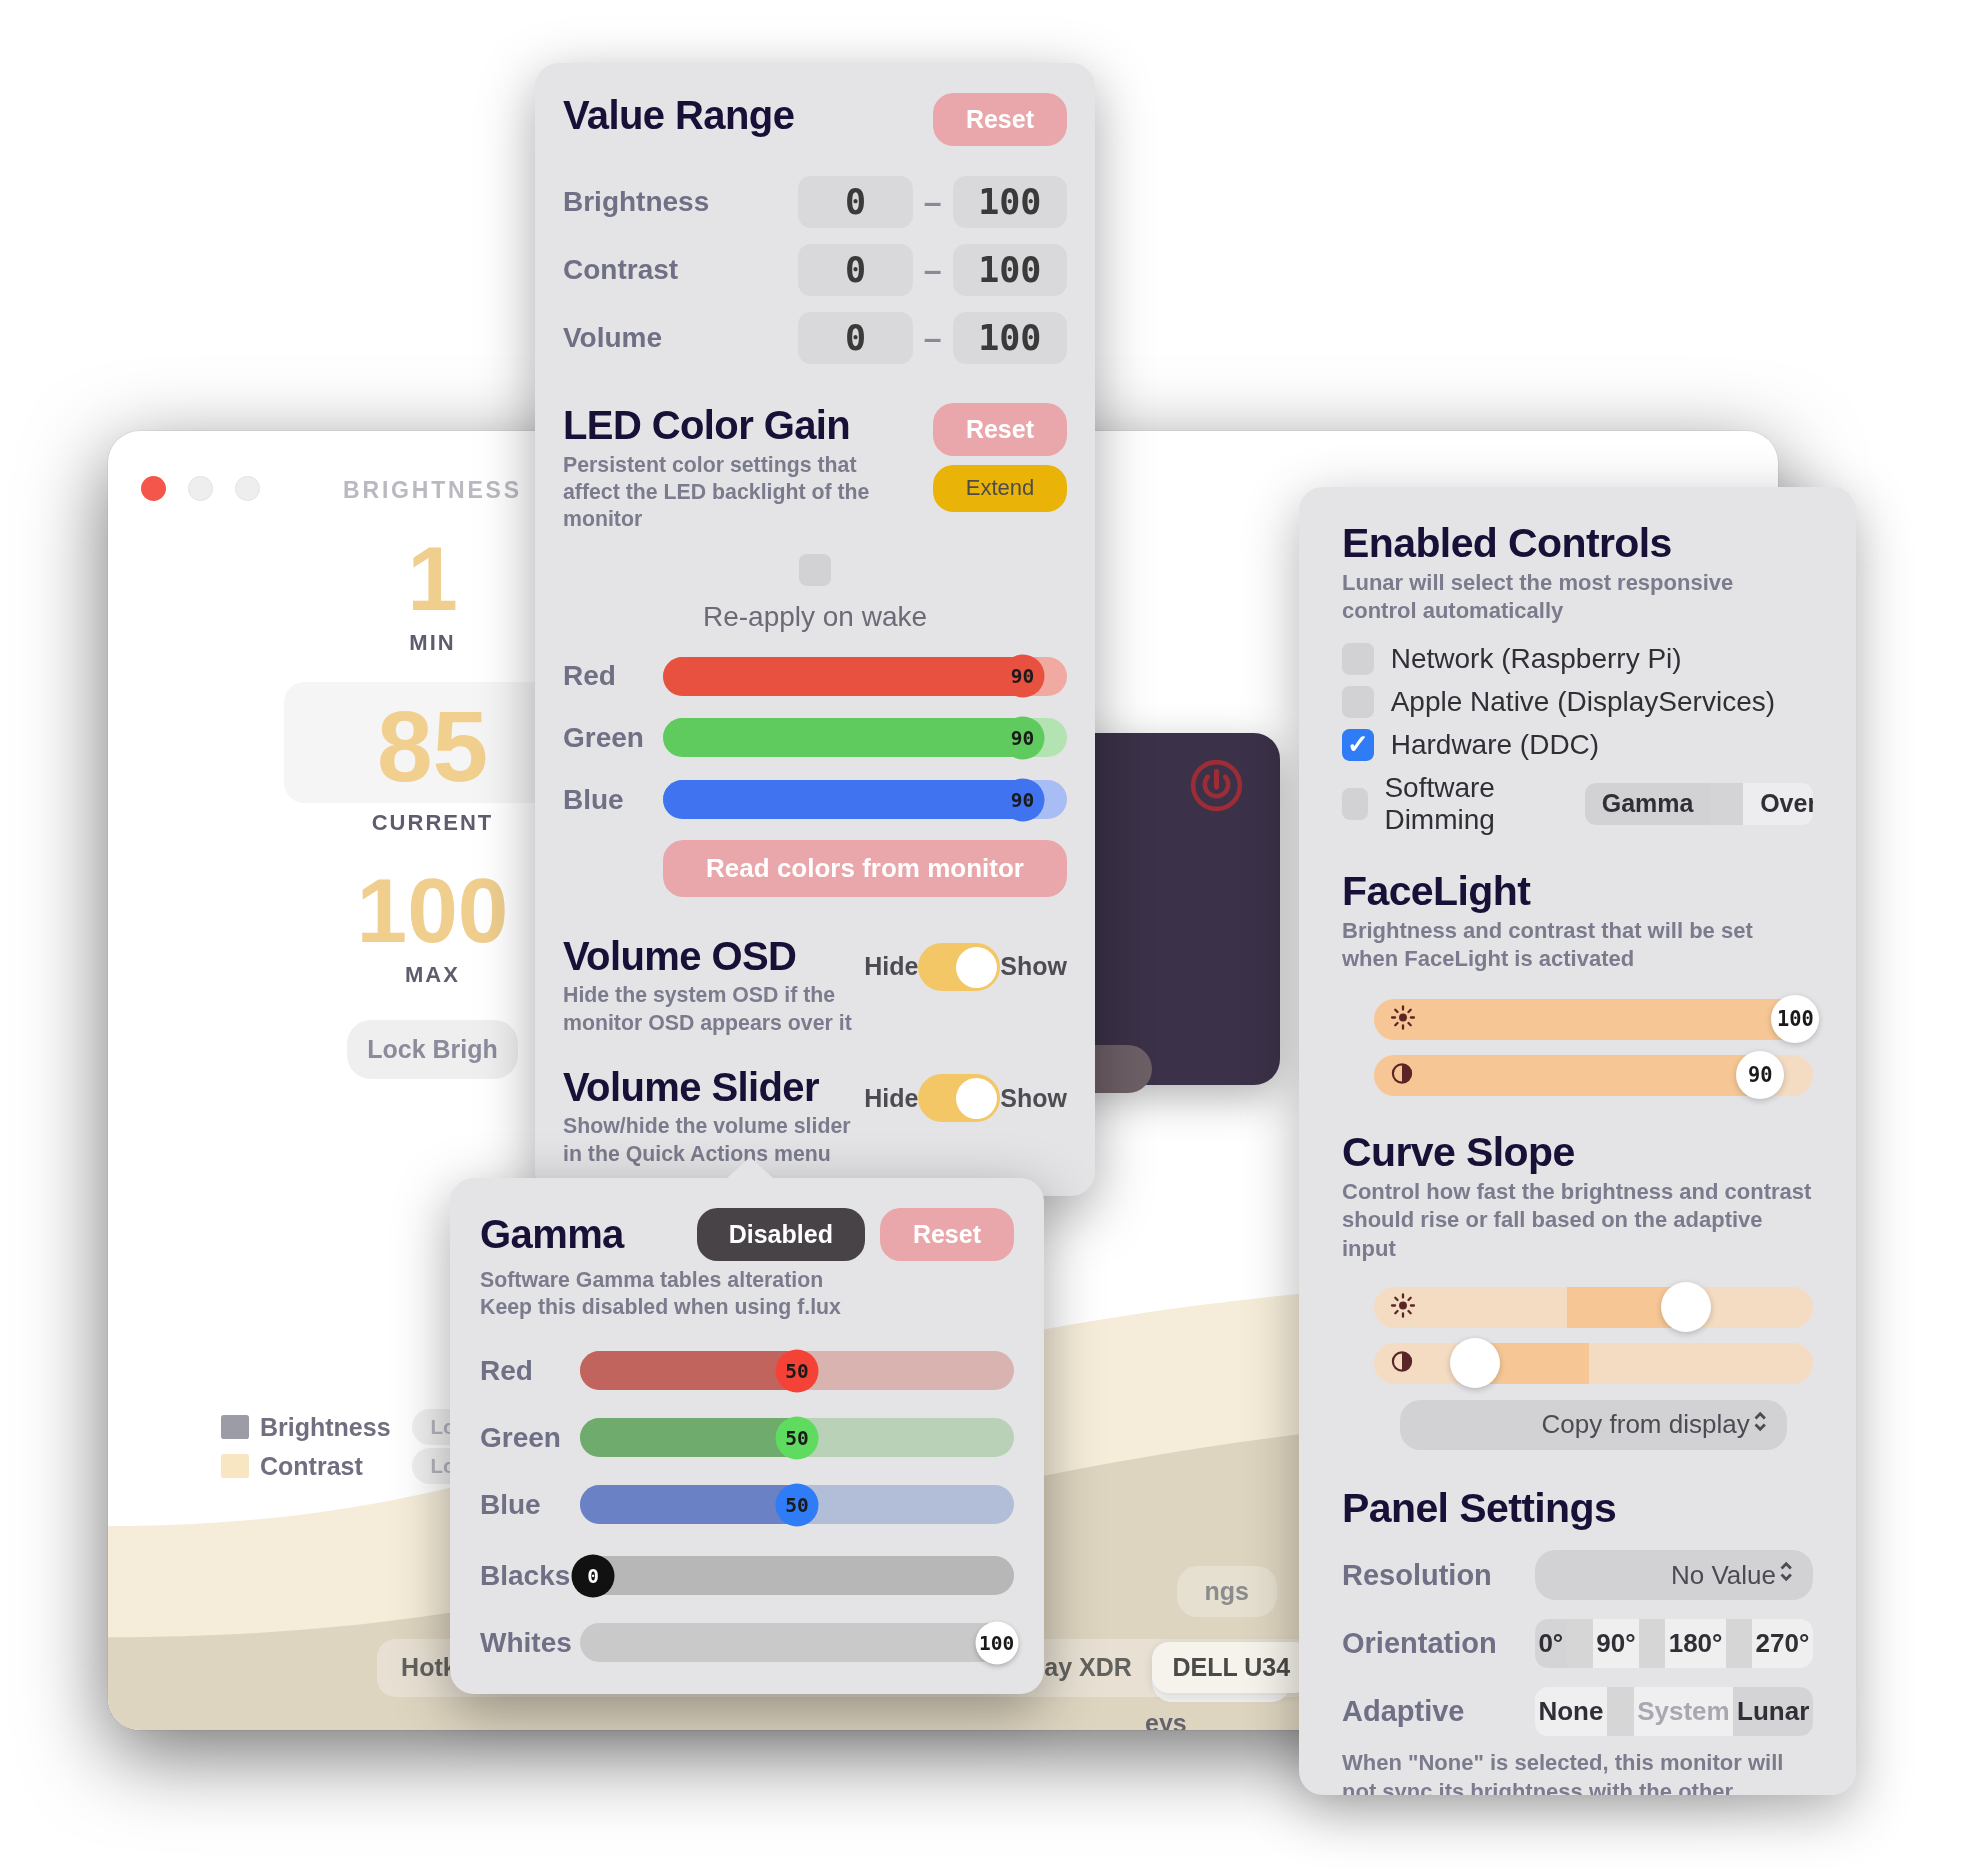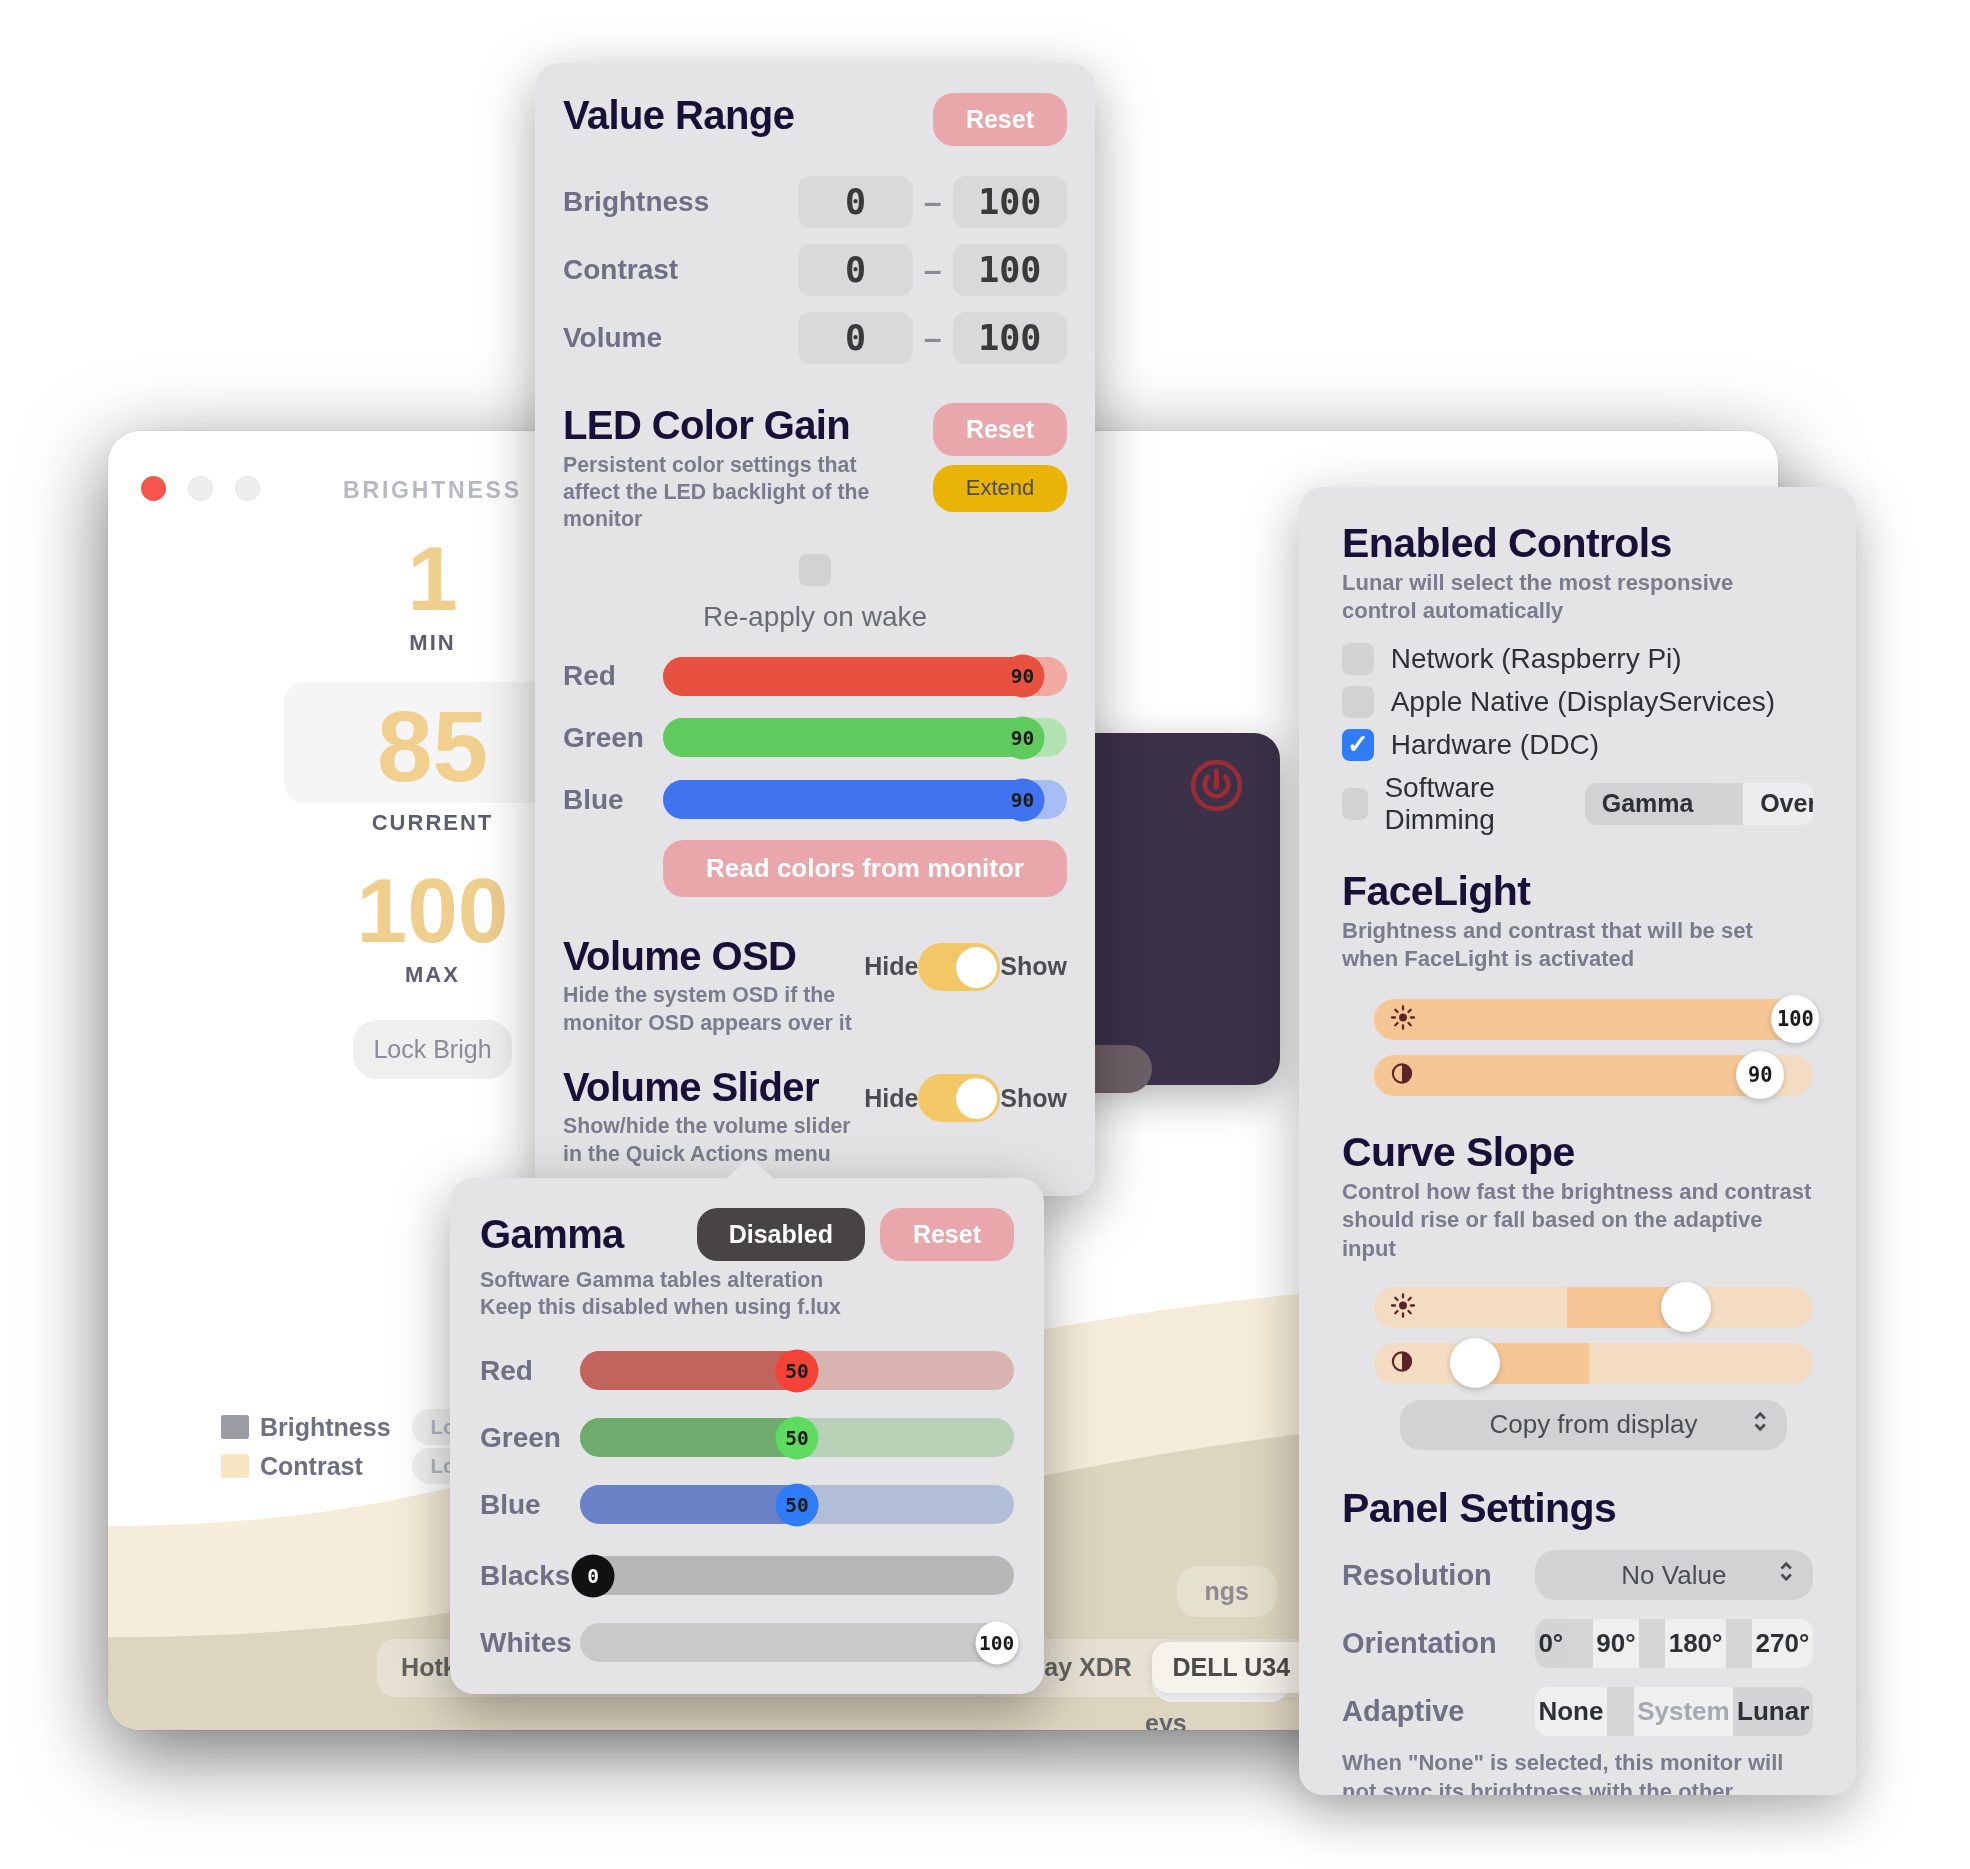--- a/index.html
+++ b/index.html
@@ -46,21 +46,21 @@
   .num-label {
     font-size: 22px; font-weight: 700; letter-spacing: 2px;
     color: #5d5d6e; margin-top: 7.4px;
   }
   .current-box {
     background: #f5f5f6; border-radius: 20.4px;
     padding: 16.7px 9.3px 9.3px; margin: 26px -28px 0;
   }
   .lock-btn {
     margin-top: 32px; background: #efeff0; border-radius: 24px;
-    padding: 15px 20.4px; font-size: 25px; font-weight: 400;
+    padding: 15px 20.4px; font-size: 25px; font-weight: 700;
     color: #8b8b9c; white-space: nowrap; display: inline-block;
   }
 
   
   .legend { position: absolute; left: 113px; bottom: 243px; }
   .legend-row { display: flex; align-items: center; gap: 11px; margin-bottom: 2.8px; }
   .swatch { width: 28px; height: 24px; border-radius: 2.8px; }
   .sw-bright { background: #9c9ca6; }
   .sw-contrast { background: #f8e6c3; }
   .legend-label { font-size: 25px; font-weight: 700; color: #6f6f80; width: 141px; }
@@ -218,21 +218,21 @@
   .seg {
     display: inline-flex; background: rgba(255,255,255,.35);
     border-radius: 11px; overflow: hidden; margin-left: auto;
   }
   .seg > div { font-size: 25px; font-weight: 700; color: #2f2f36; padding: 6.5px 16.7px; }
   .seg > div.sel { background: #d2d2d4; }
   .seg-sep { width: 0.9px; background: rgba(0,0,0,.10); }
 
   .pill-select {
     background: #d2d2d4; border-radius: 20.4px; height: 50px;
-    display: flex; align-items: center; justify-content: center;
+    display: flex; align-items: center; justify-content: flex-end;
     font-size: 26px; color: #4b4b54; position: relative; padding: 12px 37px;
   }
   .pill-select .chev { position: absolute; right: 16.7px; top: 50%; transform: translateY(-50%); }
   .ps-row { display: flex; align-items: center; gap: 16.7px; margin-top: 18.6px; }
   .ps-label { font-size: 29px; font-weight: 800; color: #6f6f85; width: 176px; }
   .ps-seg {
     display: inline-flex; background: rgba(255,255,255,.42); border-radius: 13px;
     overflow: hidden; flex: 1;
   }
   .ps-seg > div { flex: 1; text-align: center; font-size: 26px; font-weight: 700; color: #2f2f36; padding: 9.3px 3.7px; }

